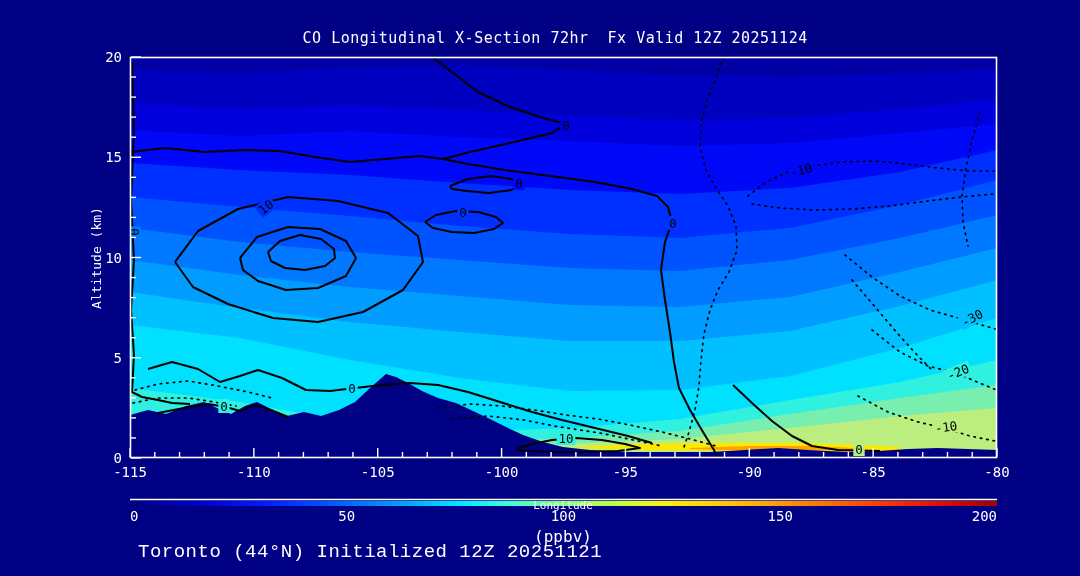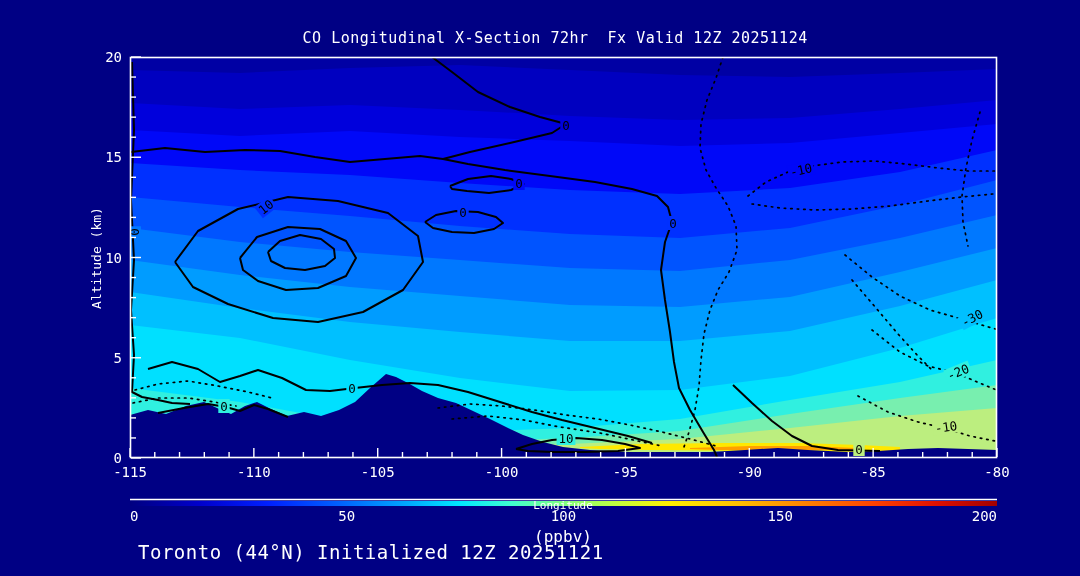--- a/index.html
+++ b/index.html
@@ -4,21 +4,21 @@
 <style>
   html,body{margin:0;padding:0;}
   body{width:1080px;height:576px;overflow:hidden;font-family:"DejaVu Sans Mono","Liberation Mono",monospace;}
   .stage{position:relative;width:1080px;height:576px;background:#000084;}
   .stage svg{position:absolute;left:0;top:0;}
   .txt{position:absolute;color:#fff;white-space:pre;}
   .title{top:29px;left:50%;transform:translateX(-47%);font-size:15px;letter-spacing:.5px;}
   .ylabel{left:96px;top:258px;transform:translate(-50%,-50%) rotate(-90deg);font-size:13px;}
   .xlabel{left:563px;top:483px;transform:translateX(-50%);font-size:11px;margin-top:16px;}
   .cbunit{left:563px;top:527px;transform:translateX(-50%);font-size:16px;}
-  .footer{left:138px;top:541px;font-size:19px;letter-spacing:.5px;}
+  .footer{left:138px;top:541px;font-size:19px;letter-spacing:.5px;font-family:Liberation Mono, monospace;}
 </style>
 </head>
 <body>
 
 <div class="stage">
   <svg id="plot-svg" width="1080" height="576" viewBox="0 0 1080 576">
       <defs>
         <clipPath id="plotclip">
           <rect x="130" y="57" width="867" height="401"></rect>
         </clipPath>

